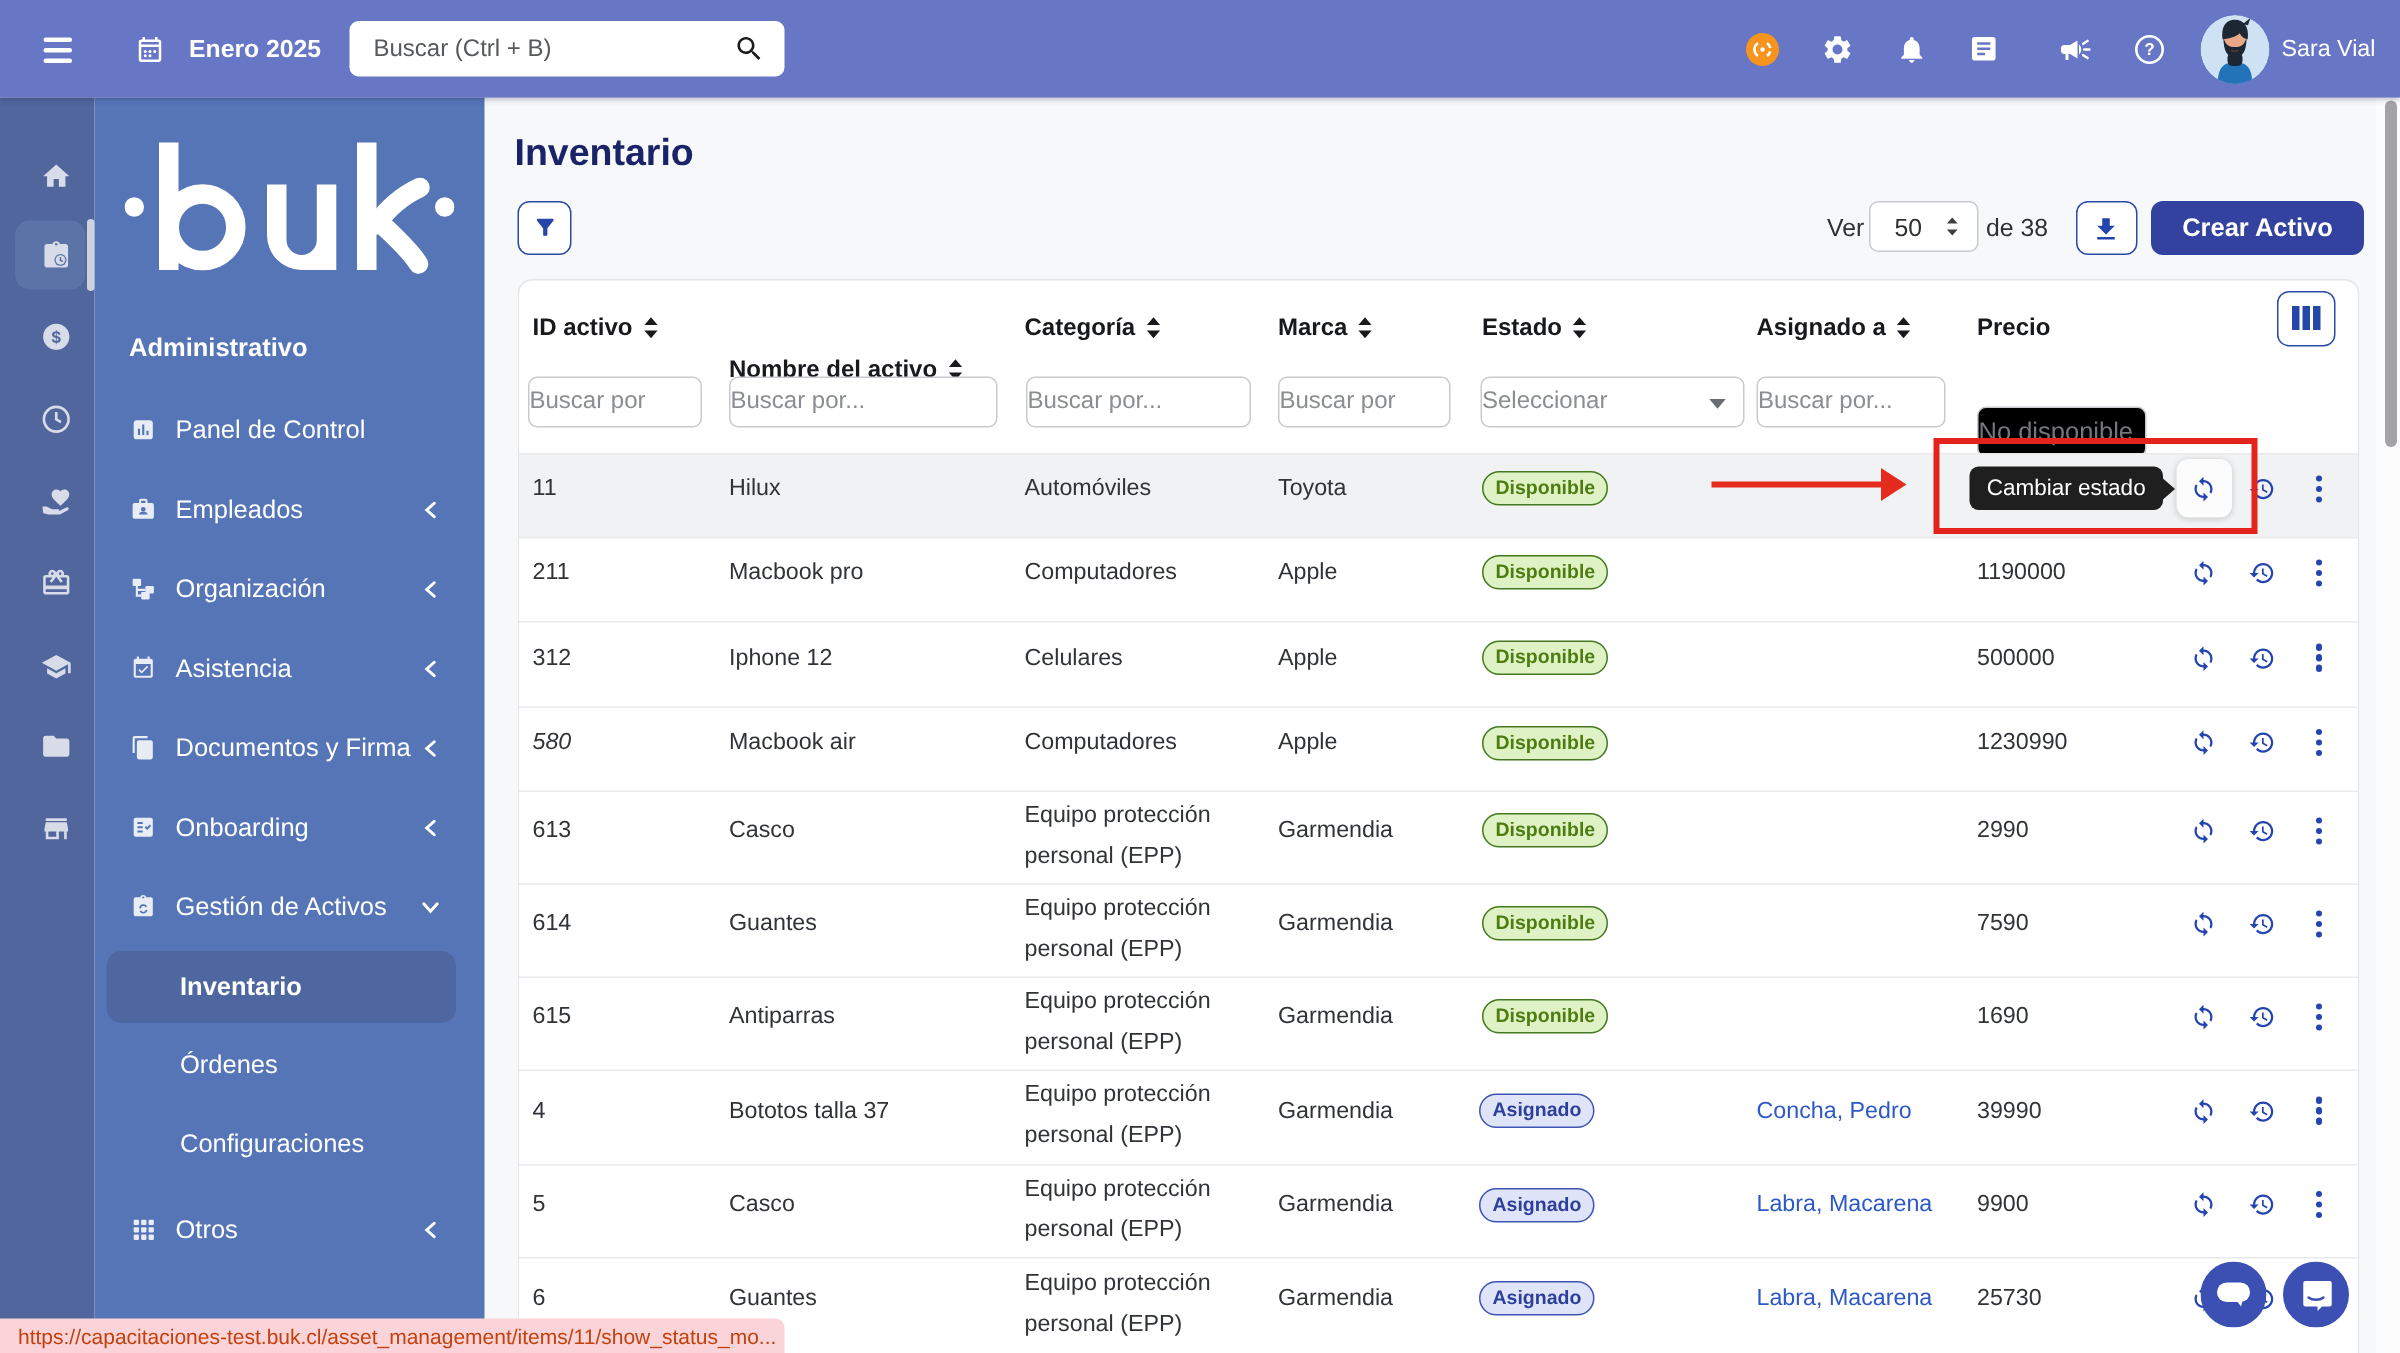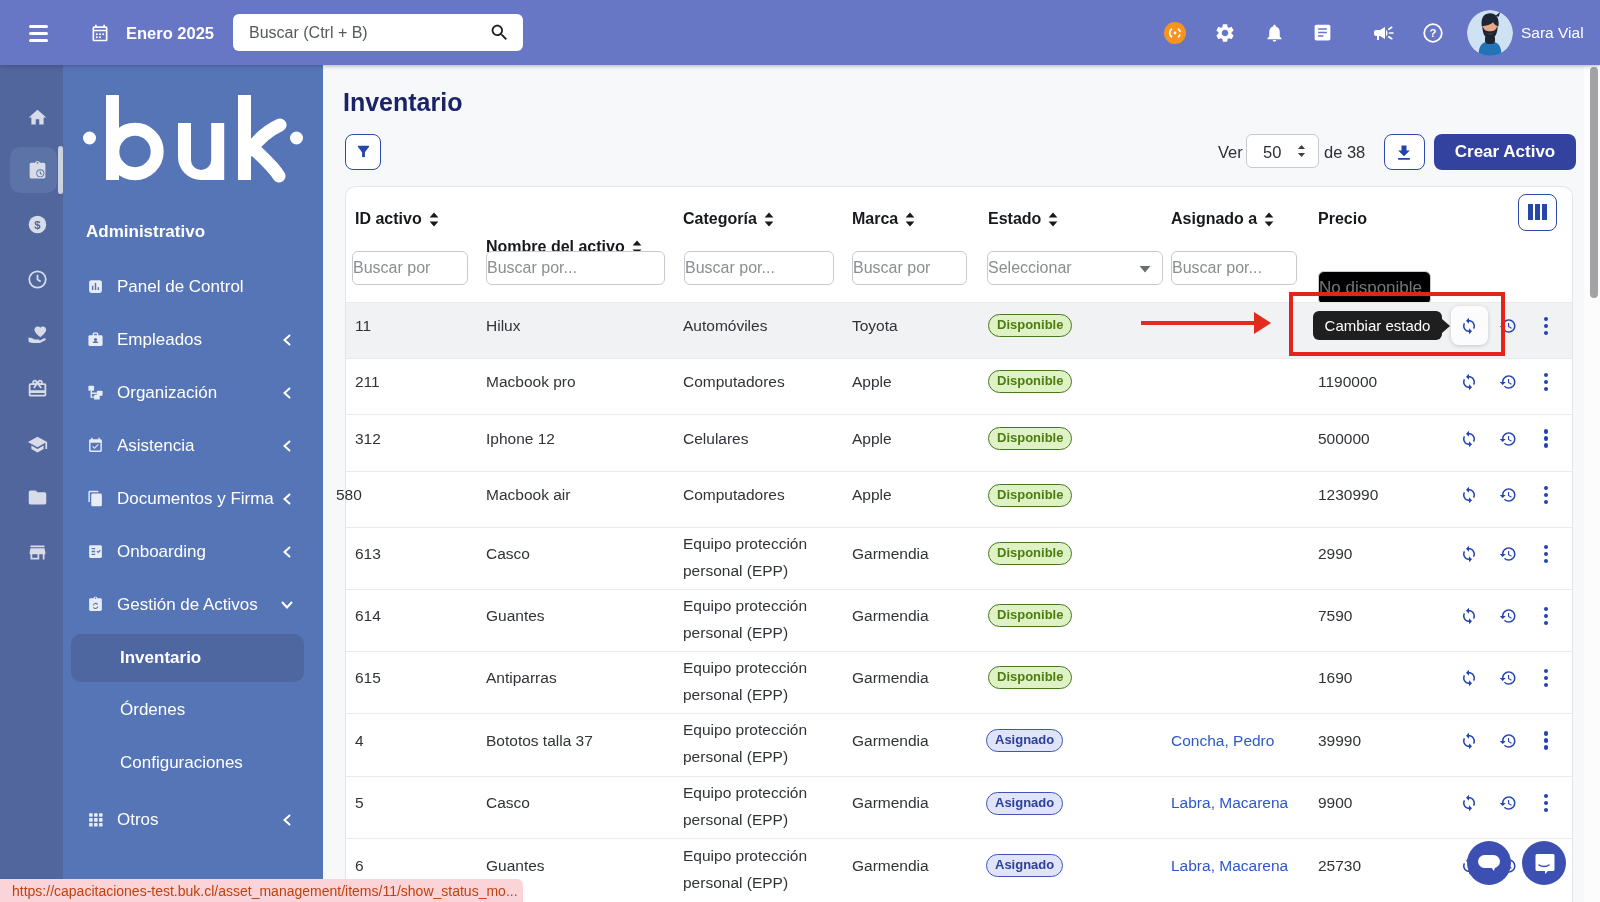--- a/index.html
+++ b/index.html
@@ -320,21 +320,21 @@
 <svg class="a" style="left:1460px;top:430px;" width="18" height="18" viewBox="0 0 24 24">
     <path fill="#2444b0" d="M12 4V1L8 5l4 4V6c3.31 0 6 2.69 6 6 0 1.01-.25 1.97-.7 2.8l1.46 1.46C19.54 15.03 20 13.57 20 12c0-4.42-3.58-8-8-8zm0 14c-3.31 0-6-2.69-6-6 0-1.01.25-1.97.7-2.8L5.24 7.74C4.46 8.97 4 10.43 4 12c0 4.42 3.58 8 8 8v3l4-4-4-4v3z"></path>
   </svg>
 <svg class="a" style="left:1499px;top:430px;" width="18" height="18" viewBox="0 0 24 24">
     <path fill="#2444b0" d="M13 3c-4.97 0-9 4.03-9 9H1l3.89 3.89.07.14L9 12H6c0-3.87 3.13-7 7-7s7 3.13 7 7-3.13 7-7 7c-1.93 0-3.68-.79-4.94-2.06l-1.42 1.42C8.27 19.99 10.51 21 13 21c4.97 0 9-4.03 9-9s-4.03-9-9-9zm-1 5v5l4.28 2.54.72-1.21-3.5-2.08V8H12z"></path>
   </svg>
 <div class="a" style="left:1544px;top:429.4px;width:4.2px;height:4.2px;border-radius:50%;background:#2444b0;"></div>
 <div class="a" style="left:1544px;top:436.4px;width:4.2px;height:4.2px;border-radius:50%;background:#2444b0;"></div>
 <div class="a" style="left:1544px;top:443.4px;width:4.2px;height:4.2px;border-radius:50%;background:#2444b0;"></div>
 <div class="a" style="left:346px;top:471px;width:1226px;height:1px;background:#e9eaec;"></div>
-<div class="cell" style="left:336px;top:486px;">580</div>
+<div class="cell" style="left:355px;top:486px;font-style:italic;">580</div>
 <div class="cell" style="left:486px;top:486px;">Macbook air</div>
 <div class="cell" style="left:683px;top:486px;">Computadores</div>
 <div class="cell" style="left:852px;top:486px;">Apple</div>
 <div class="badge bg-g" style="left:988px;top:484px;">Disponible</div>
 <div class="cell" style="left:1318px;top:486px;">1230990</div>
 <svg class="a" style="left:1460px;top:486px;" width="18" height="18" viewBox="0 0 24 24">
     <path fill="#2444b0" d="M12 4V1L8 5l4 4V6c3.31 0 6 2.69 6 6 0 1.01-.25 1.97-.7 2.8l1.46 1.46C19.54 15.03 20 13.57 20 12c0-4.42-3.58-8-8-8zm0 14c-3.31 0-6-2.69-6-6 0-1.01.25-1.97.7-2.8L5.24 7.74C4.46 8.97 4 10.43 4 12c0 4.42 3.58 8 8 8v3l4-4-4-4v3z"></path>
   </svg>
 <svg class="a" style="left:1499px;top:486px;" width="18" height="18" viewBox="0 0 24 24">
     <path fill="#2444b0" d="M13 3c-4.97 0-9 4.03-9 9H1l3.89 3.89.07.14L9 12H6c0-3.87 3.13-7 7-7s7 3.13 7 7-3.13 7-7 7c-1.93 0-3.68-.79-4.94-2.06l-1.42 1.42C8.27 19.99 10.51 21 13 21c4.97 0 9-4.03 9-9s-4.03-9-9-9zm-1 5v5l4.28 2.54.72-1.21-3.5-2.08V8H12z"></path>

